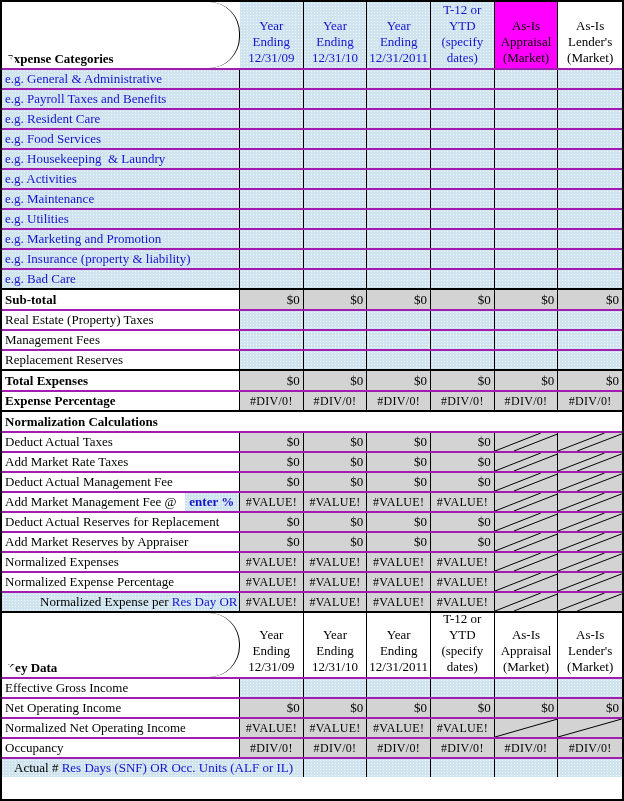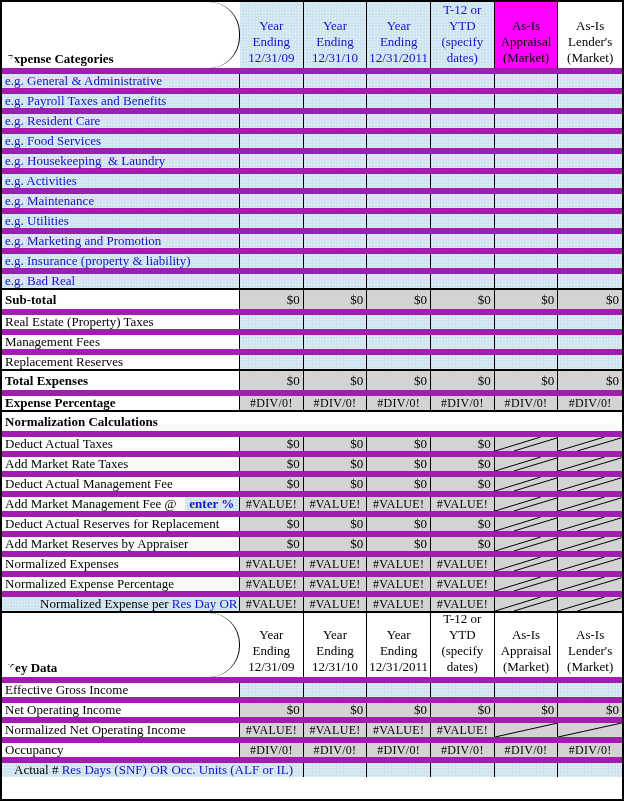--- a/index.html
+++ b/index.html
@@ -1,18 +1,18 @@
 <!DOCTYPE html>
 <html><head>
 <meta charset="utf-8">
 <style>
   html,body{margin:0;padding:0;background:#fff;}
   body{width:624px;height:801px;font-family:"Liberation Serif","DejaVu Serif",serif;color:#000;}
   #sheet{width:624px;height:801px;box-sizing:border-box;border:2px solid #000;background:#fff;overflow:hidden;}
-  .row{display:grid;grid-template-columns:238px repeat(6,1fr);box-sizing:border-box;border-top:6px solid #a21caf;height:20px;}
+  .row{display:grid;grid-template-columns:238px repeat(6,1fr);box-sizing:border-box;border-top:2px solid #a21caf;height:20px;}
   .row.first{border-top:none;}
   .row.thick{border-top:2px solid #000;height:21px;}
   .row.hdr{height:66px;}
   .cell{box-sizing:border-box;border-right:1px solid #000;overflow:hidden;position:relative;
         display:flex;align-items:center;min-width:0;}
   .cell:last-child{border-right:none;}
   
   .bg-lb{background-color:#cfe4ef;
          background-image:radial-gradient(#f1f8fb 0.8px, rgba(0,0,0,0) 0.9px);
          background-size:3px 3px;}
@@ -178,21 +178,21 @@
       </div>
       <div class="cell bg-lb"></div>
       <div class="cell bg-lb"></div>
       <div class="cell bg-lb"></div>
       <div class="cell bg-lb"></div>
       <div class="cell bg-lb"></div>
       <div class="cell bg-lb"></div>
     </div>
     <div class="row">
       <div class="cell bg-lb">
-        <div class="label blue">e.g. Bad Real</div>
+        <div class="label blue">e.g. Bad Care</div>
       </div>
       <div class="cell bg-lb"></div>
       <div class="cell bg-lb"></div>
       <div class="cell bg-lb"></div>
       <div class="cell bg-lb"></div>
       <div class="cell bg-lb"></div>
       <div class="cell bg-lb"></div>
     </div>
     <div class="row thick">
       <div class="cell">

